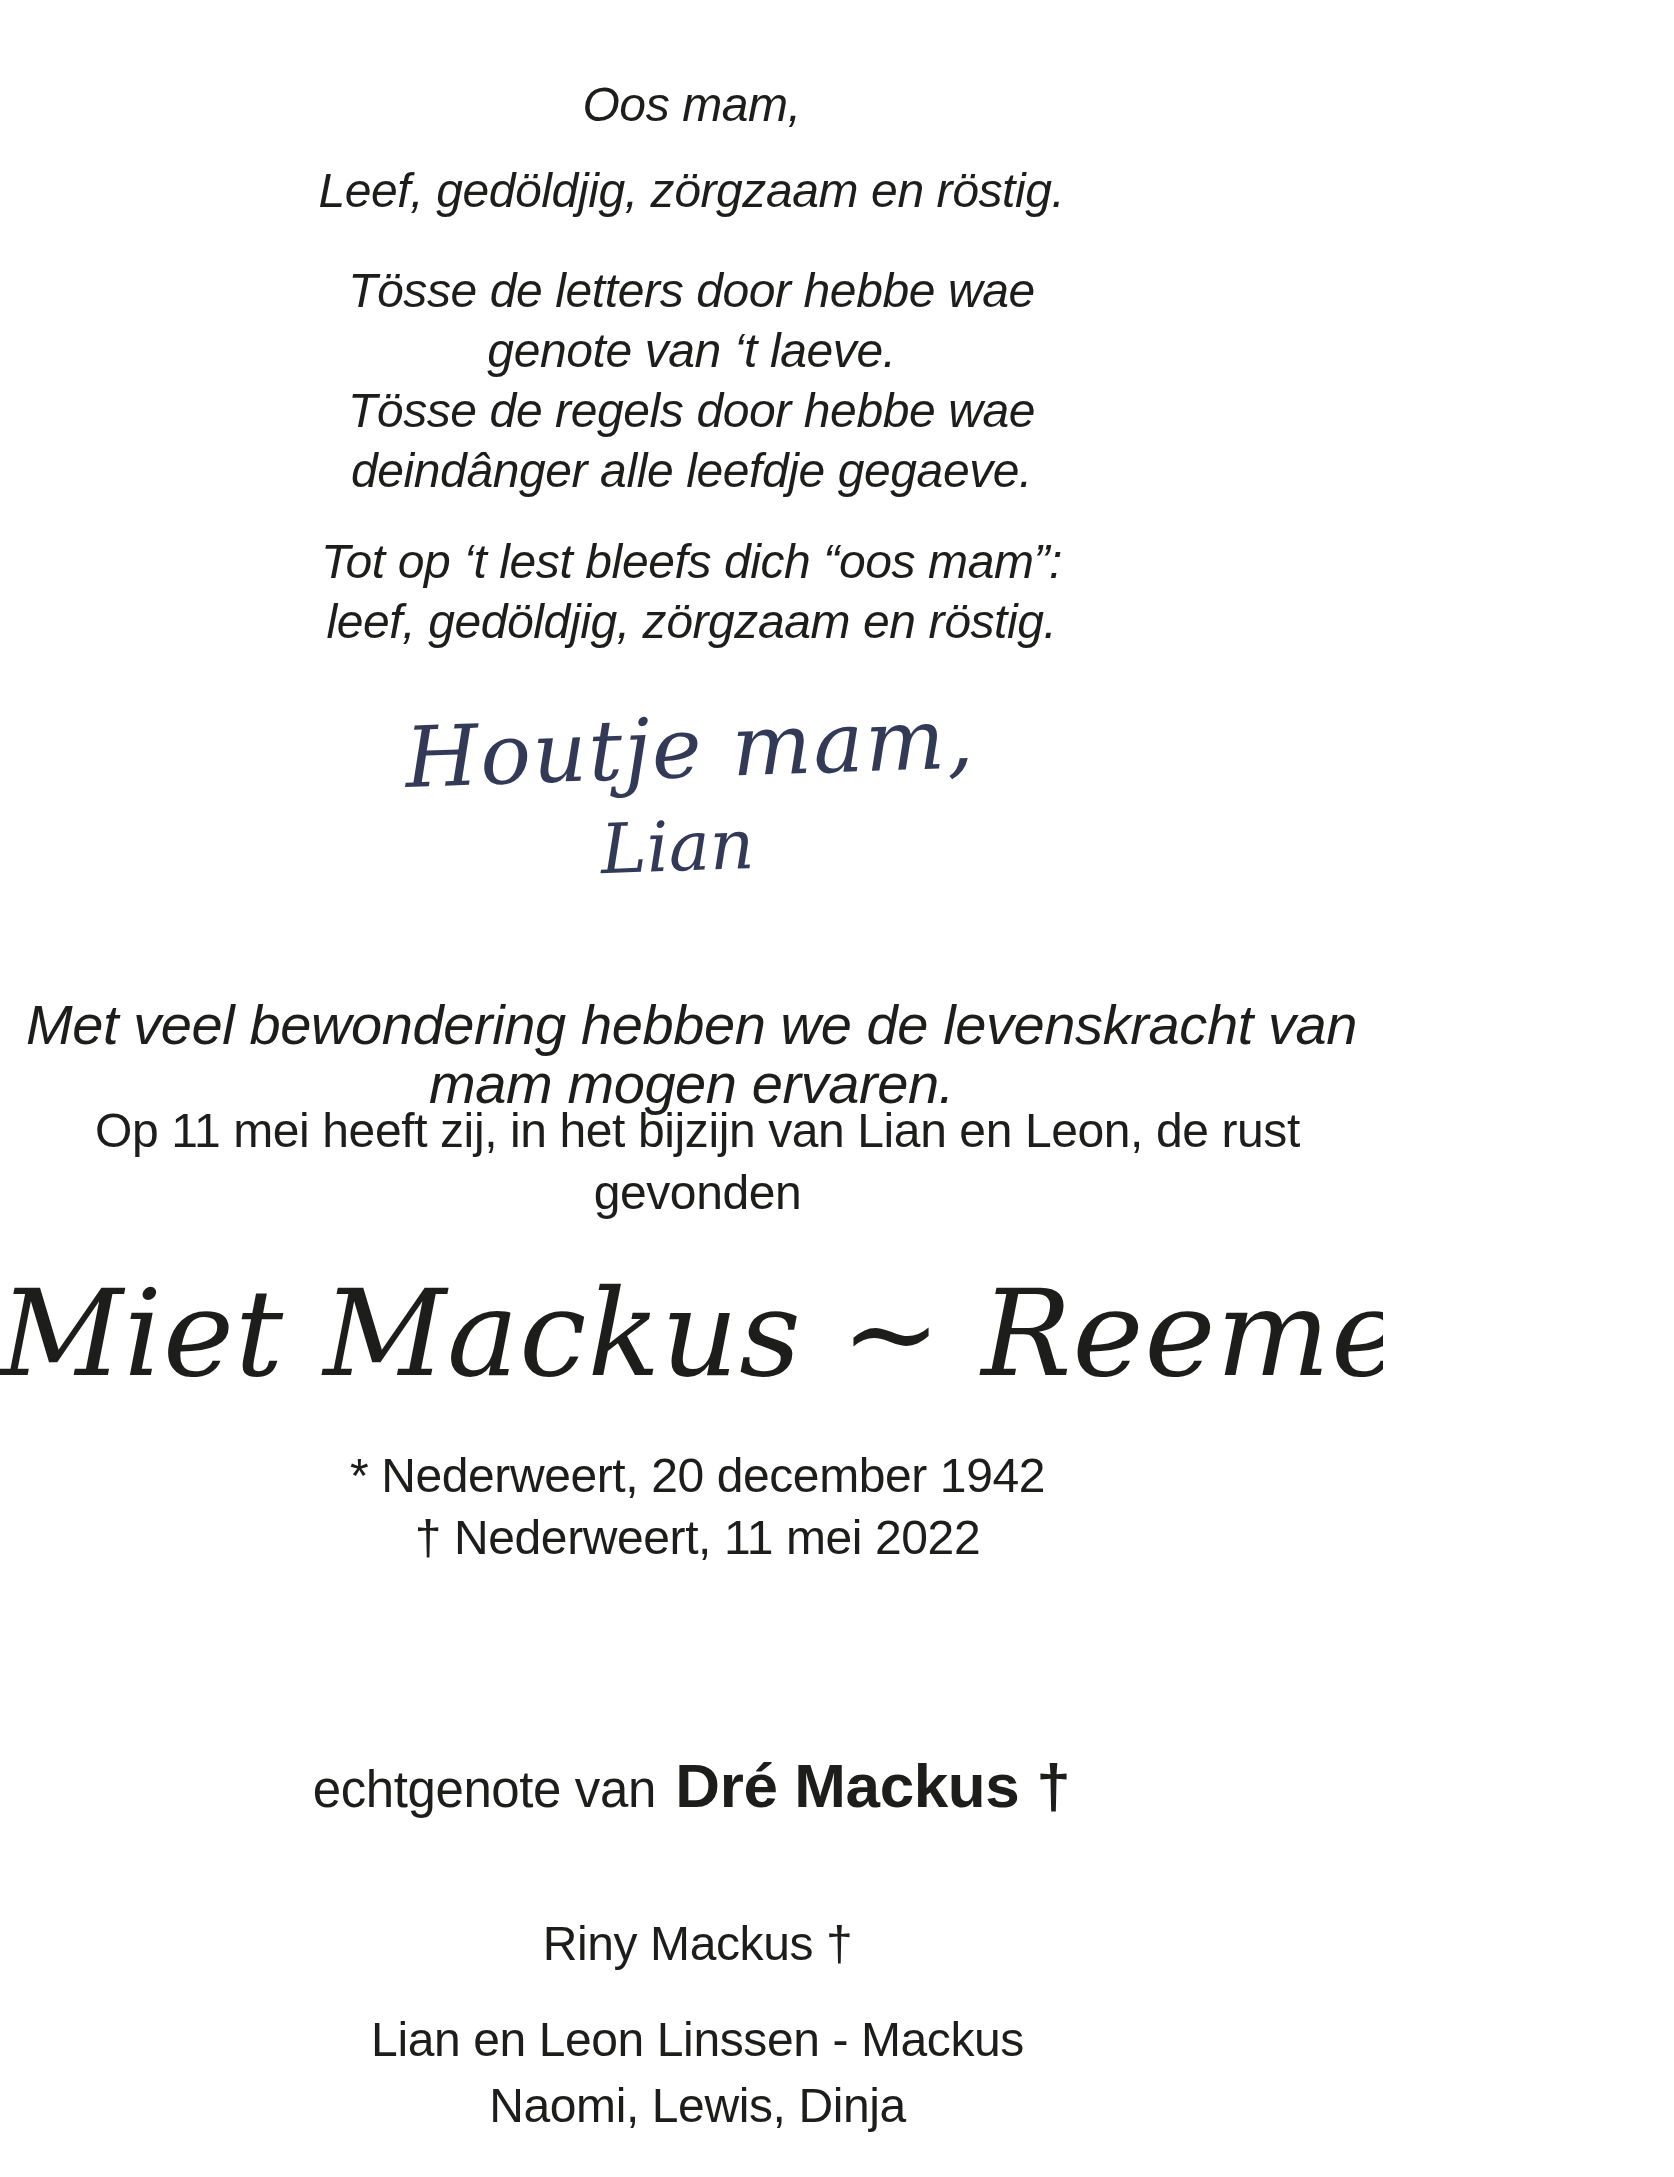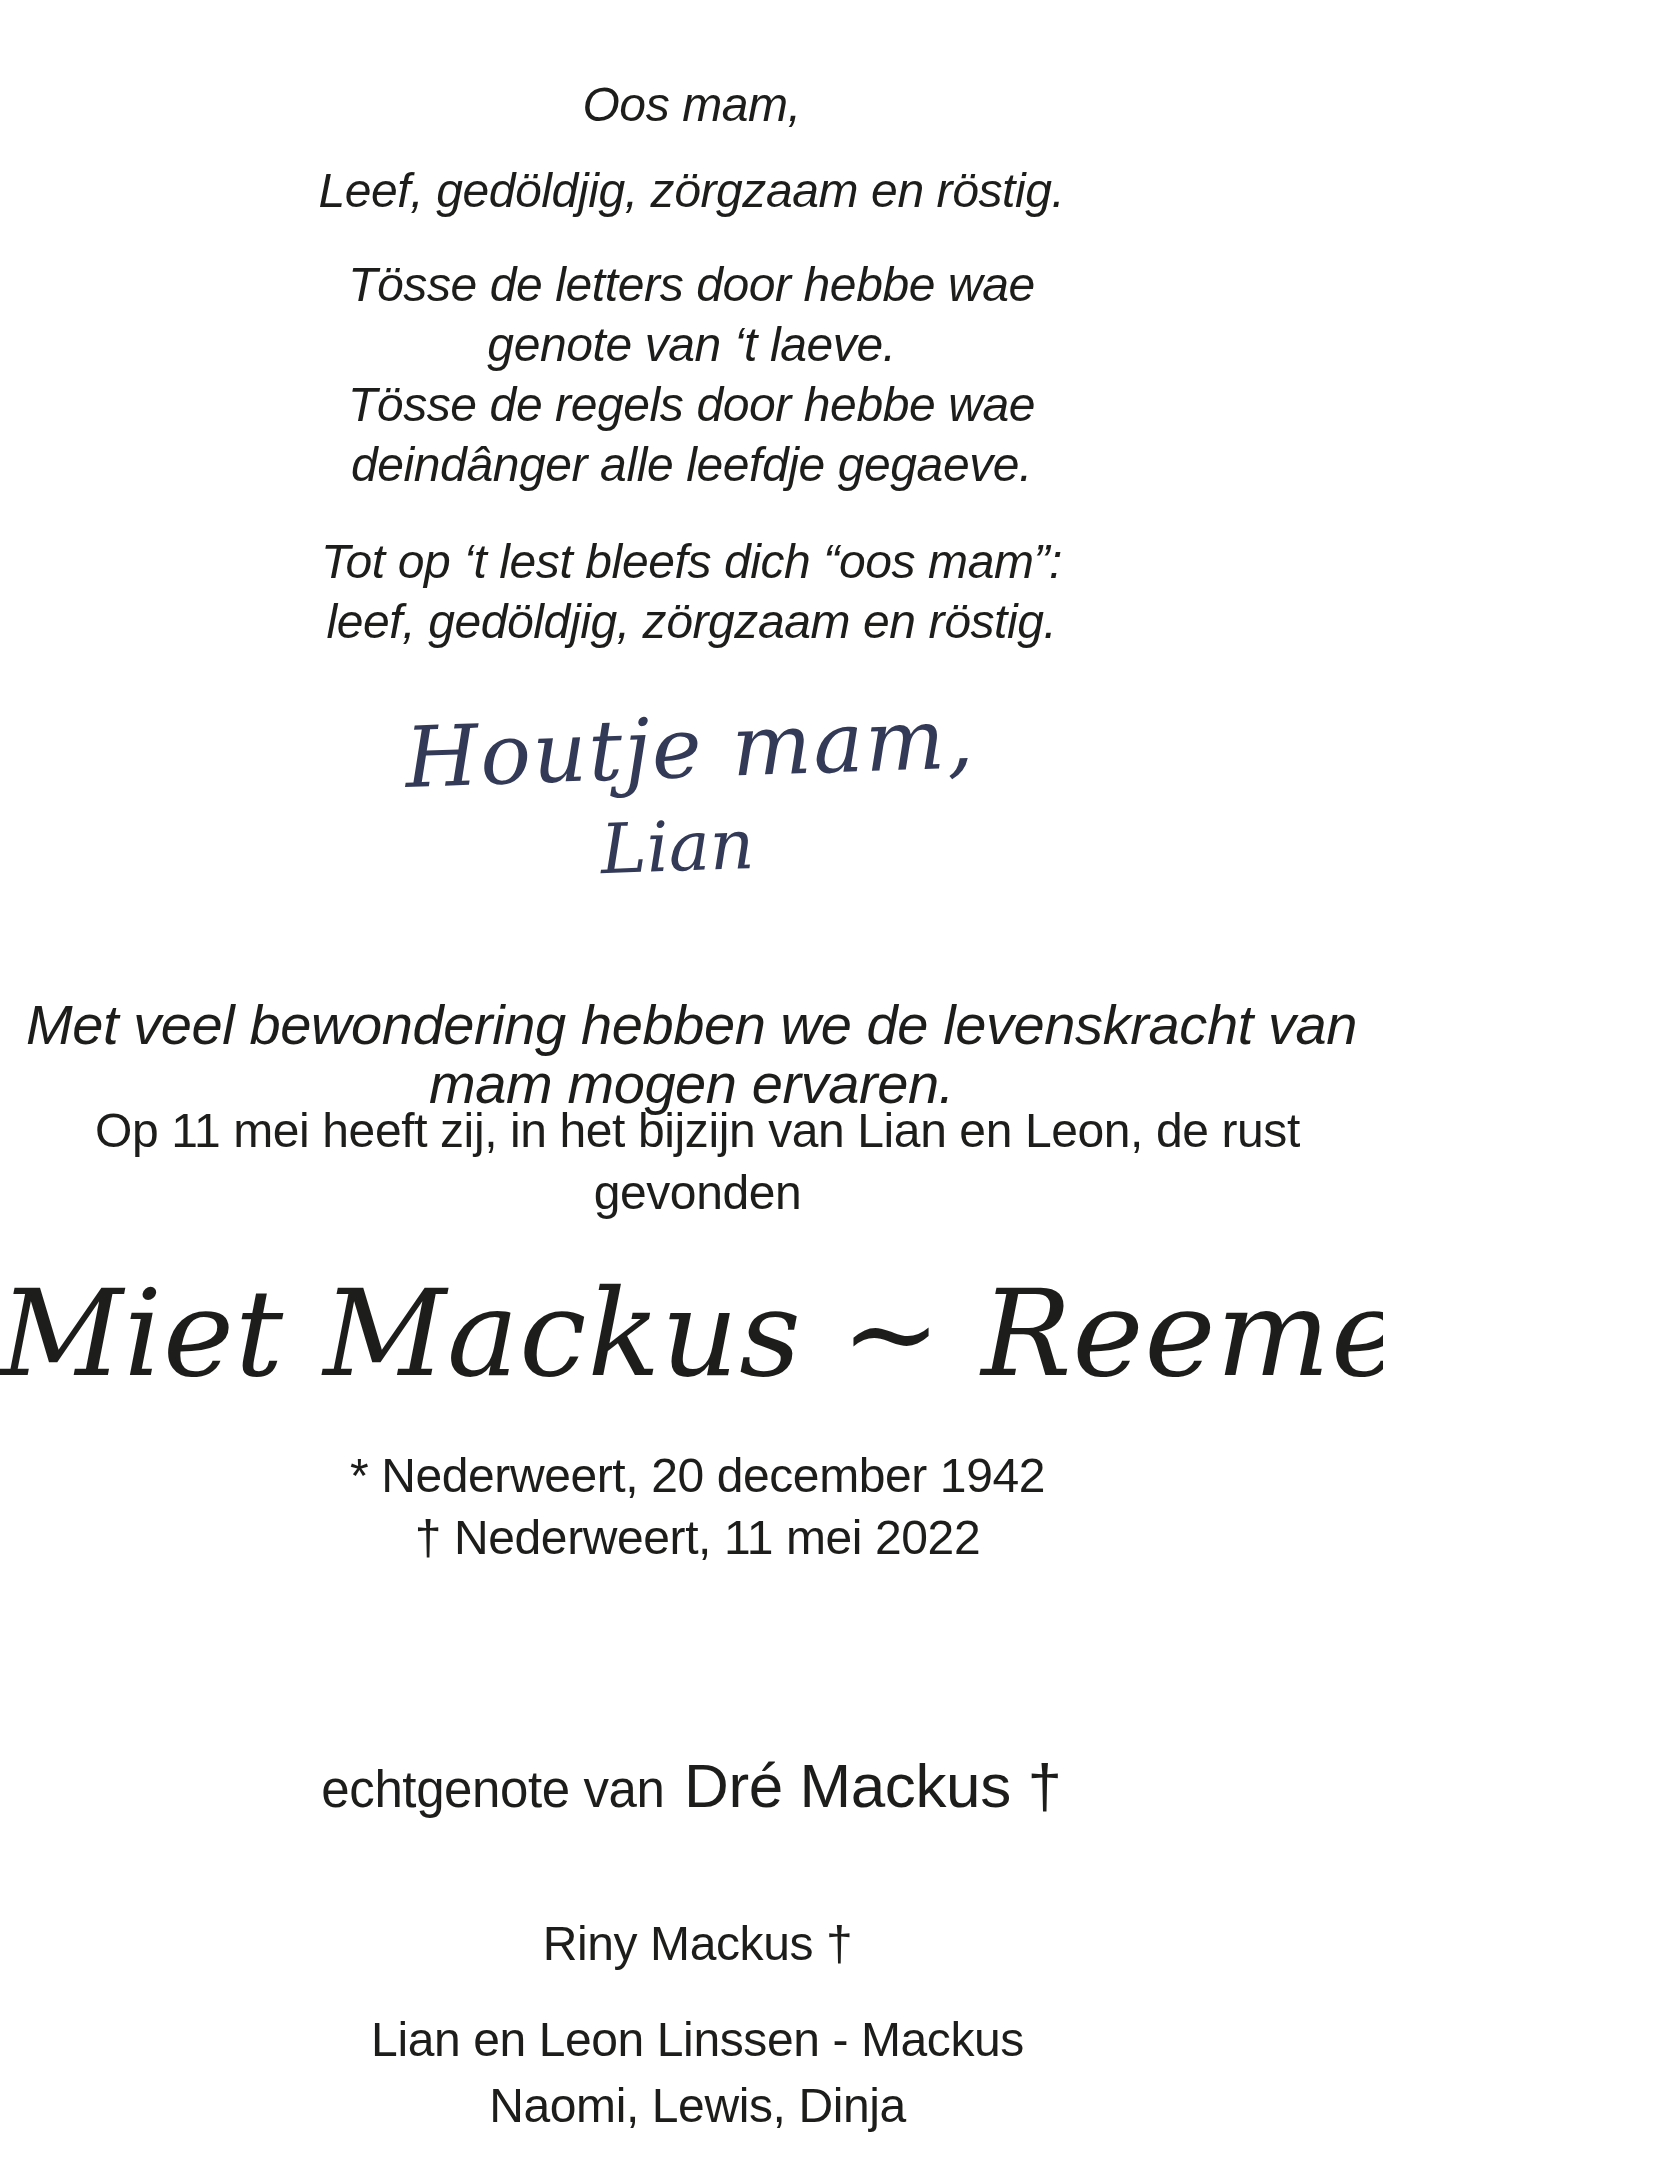--- a/index.html
+++ b/index.html
@@ -65,29 +65,29 @@
     line-height: 142px;
     letter-spacing: 0.9px;
     white-space: nowrap;
   }
   .spouse-line {
     font-size: 51px;
     line-height: 71px;
     letter-spacing: -0.4px;
   }
   .spouse-name {
-    font-weight: normal;
+    font-weight: bold;
     font-size: 62px;
     margin-left: 19.5px;
     letter-spacing: -0.4px;
   }
   
   #stanza-a      { top: 43px; }
   #stanza-b      { top: 129px; }
-  #stanza-c      { top: 223px; text-align: center; }
+  #stanza-c      { top: 229px; text-align: center; }
   #stanza-d      { top: 500px; font-style: italic; }
   #signature     { top: 661px; }
   #tribute       { top: 963px; }
   #announcement  { top: 1068px; }
   #deceased-name { top: 1231px; }
   #dates         { top: 1413px; }
   #sacrament     { top: 1578px; }
   #spouse        { top: 1718px; }
   #widower       { top: 1881px; }
   #family        { top: 1975px; line-height: 66px; }

